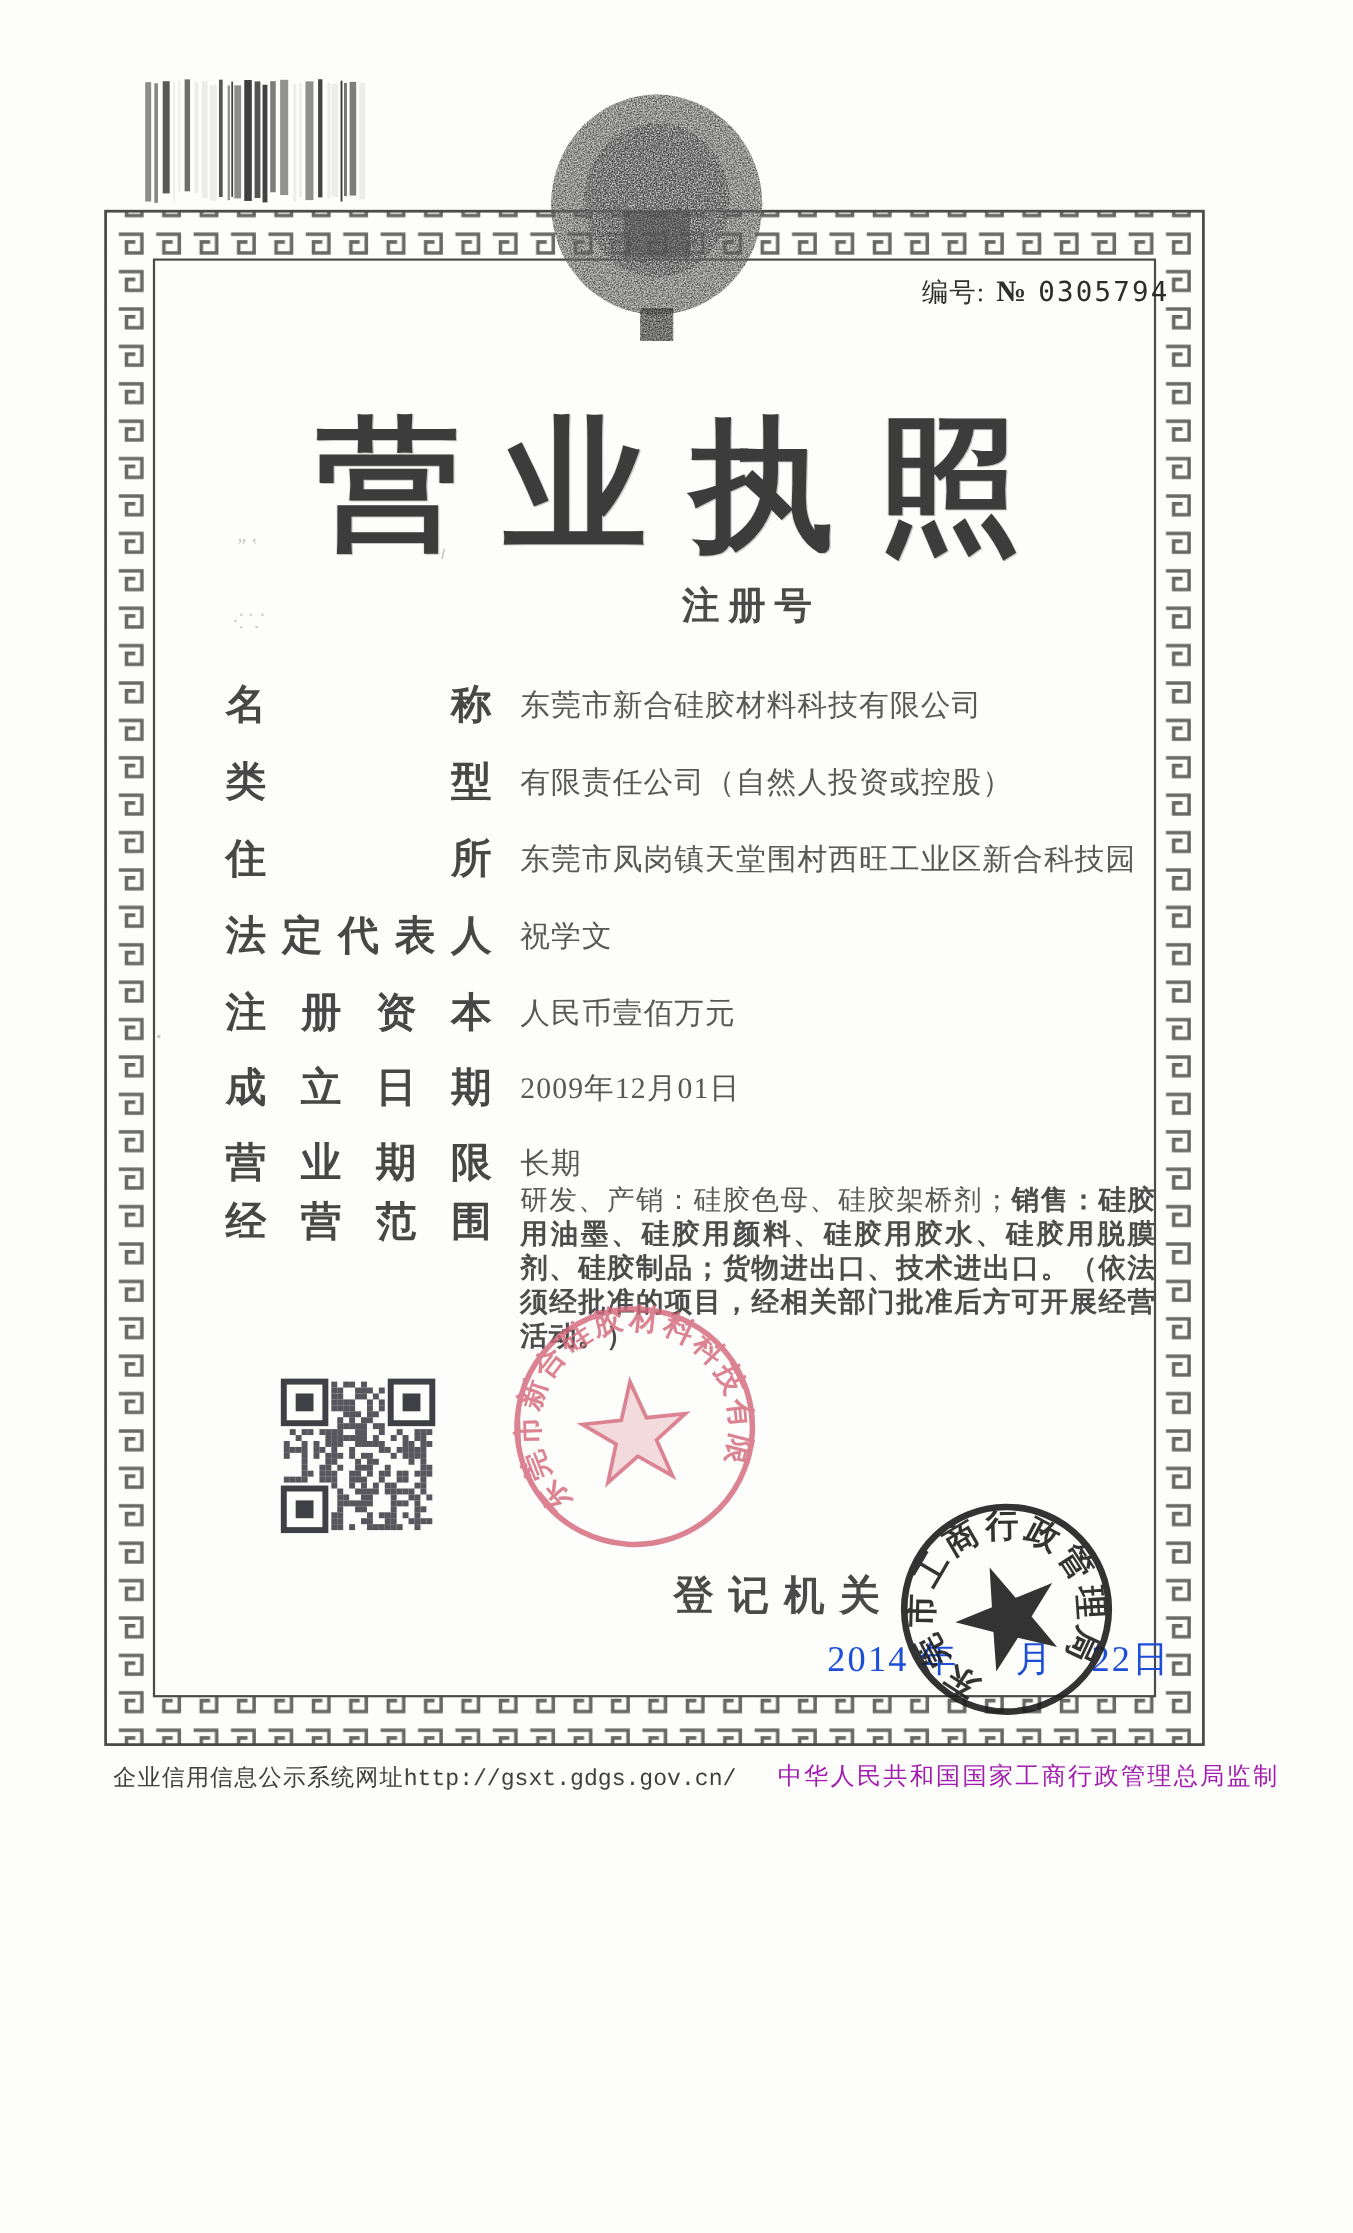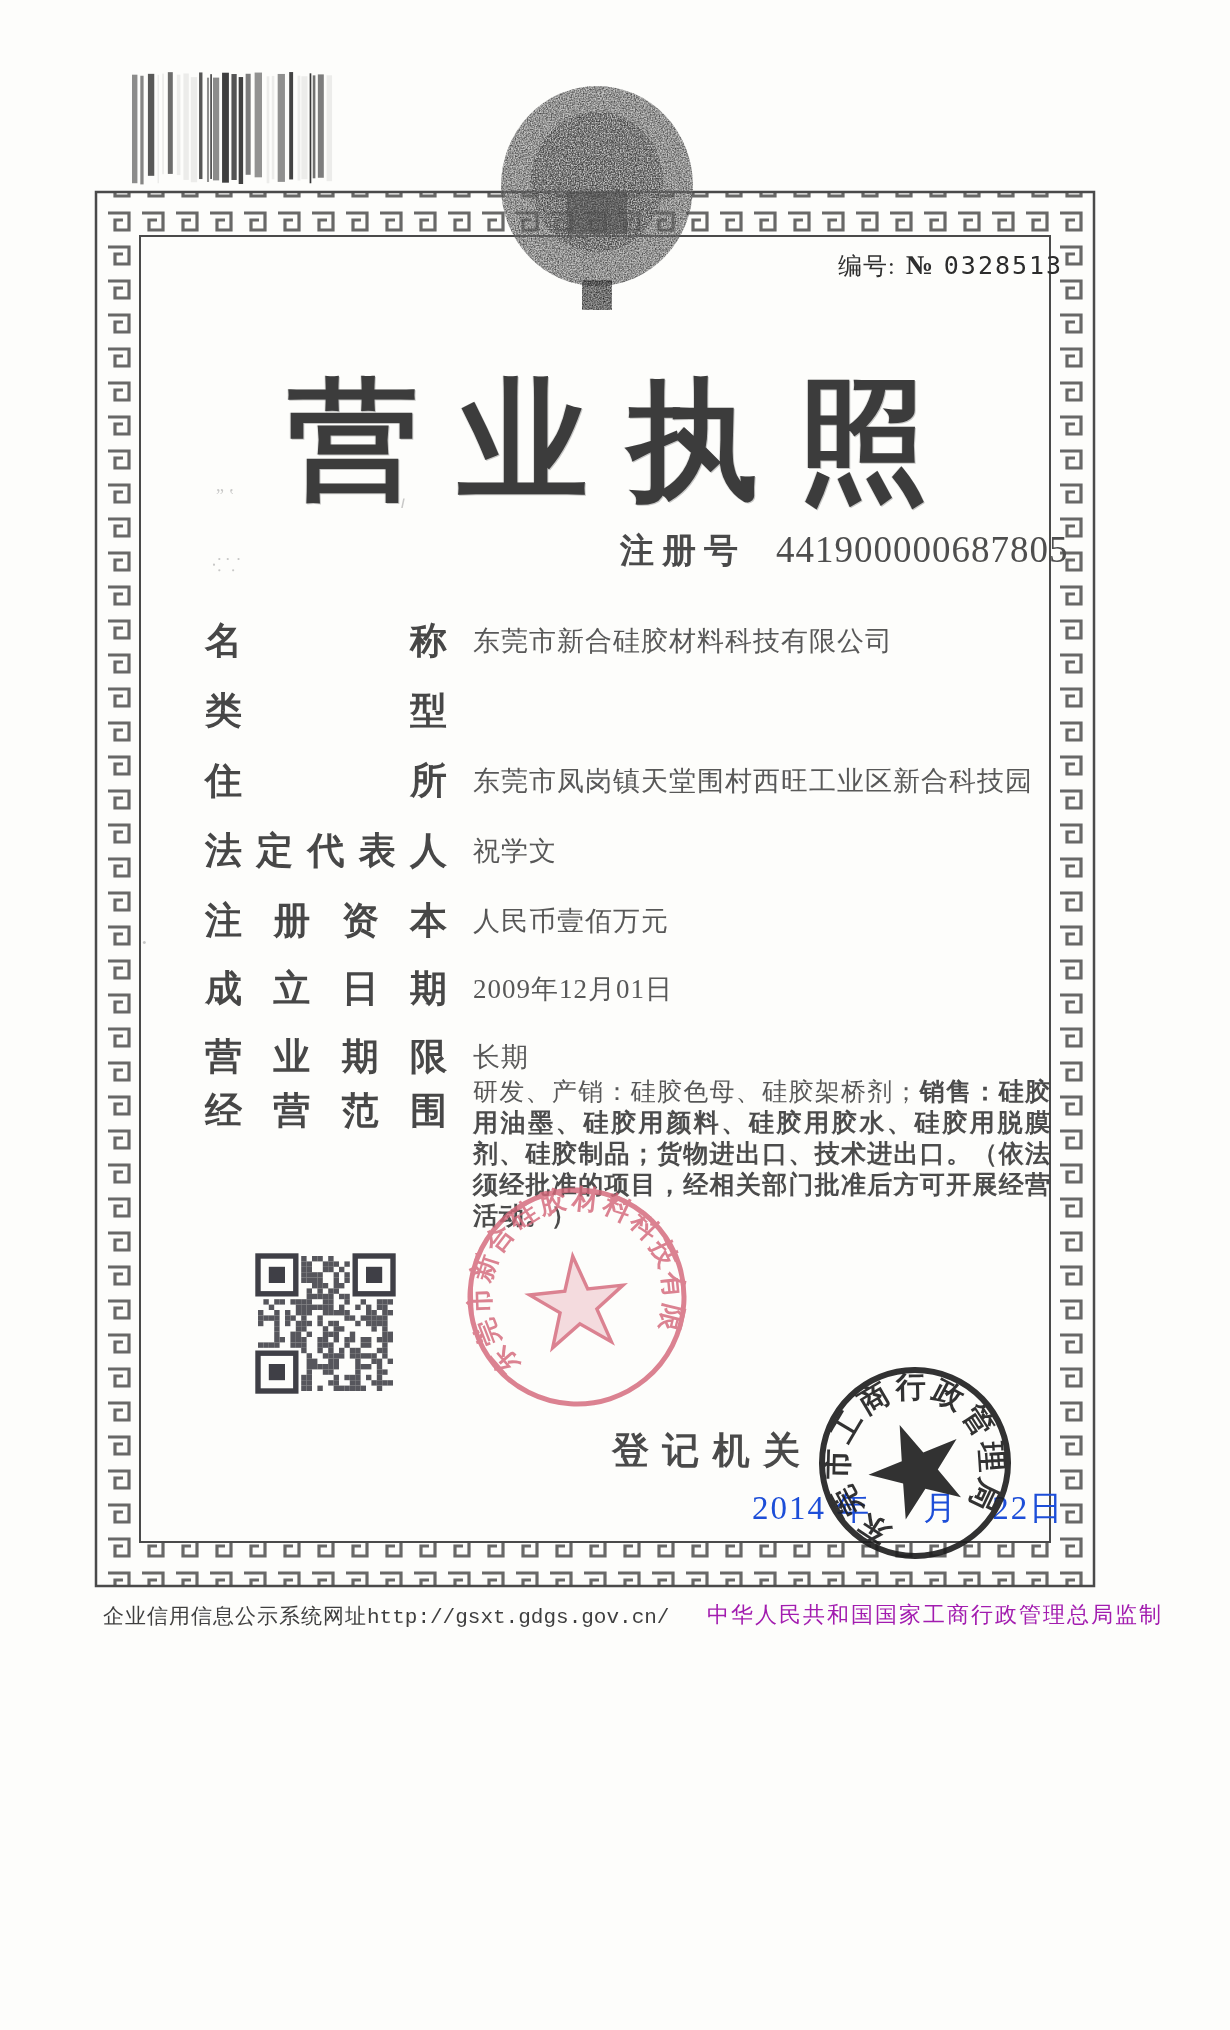--- a/index.html
+++ b/index.html
@@ -94,51 +94,51 @@
       <ellipse cx="103" cy="98" rx="66" ry="70" fill="#2e2e2e" filter="url(#grain)" opacity="0.9"></ellipse>
       <rect x="73" y="108" width="60" height="42" fill="#4a4a4a" opacity="0.5"></rect>
       <rect x="88" y="196" width="30" height="30" fill="#555555" opacity="0.55"></rect>
       <rect x="88" y="196" width="30" height="30" fill="#222" filter="url(#grain)"></rect>
     </g>
   </svg>
 
   <div id="serial" class="abs">
     <span>编号:</span>
     <span class="no-sym">№</span>
-    <span class="digits">0328513</span>
+    <span class="digits">0305794</span>
   </div>
 
   <div id="title" class="abs">营业执照</div>
 
   <span class="artifact" style="left:216px;top:486px;">” ‛</span>
   <span class="artifact" style="left:400px;top:492px;">𝚤</span>
   <span class="artifact" style="left:212px;top:552px;">⁖  ⸪</span>
   <span class="artifact" style="left:140px;top:928px;font-size:26px;">·</span>
 
   <div id="regline" class="abs">
     <div id="reglabel">
         <span>注</span>
         <span>册</span>
         <span>号</span>
       </div>
-    <div id="regnum">441900000687805</div>
   </div>
 
   <div class="row" style="top:616px;">
     <div class="flabel">
         <span>名</span>
         <span>称</span>
       </div>
     <div class="fvalue">东莞市新合硅胶材料科技有限公司</div>
   </div>
   <div class="row" style="top:686px;">
     <div class="flabel">
         <span>类</span>
         <span>型</span>
       </div>
+    <div class="fvalue">有限责任公司（自然人投资或控股）</div>
   </div>
   <div class="row" style="top:756px;">
     <div class="flabel">
         <span>住</span>
         <span>所</span>
       </div>
     <div class="fvalue">东莞市凤岗镇天堂围村西旺工业区新合科技园</div>
   </div>
   <div class="row" style="top:826px;">
     <div class="flabel">

